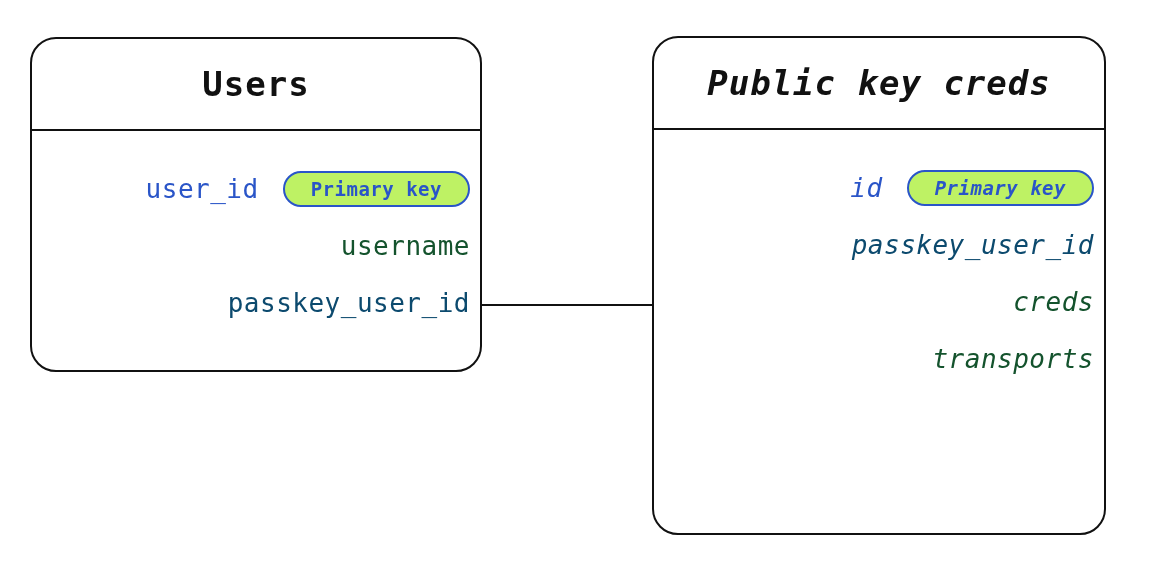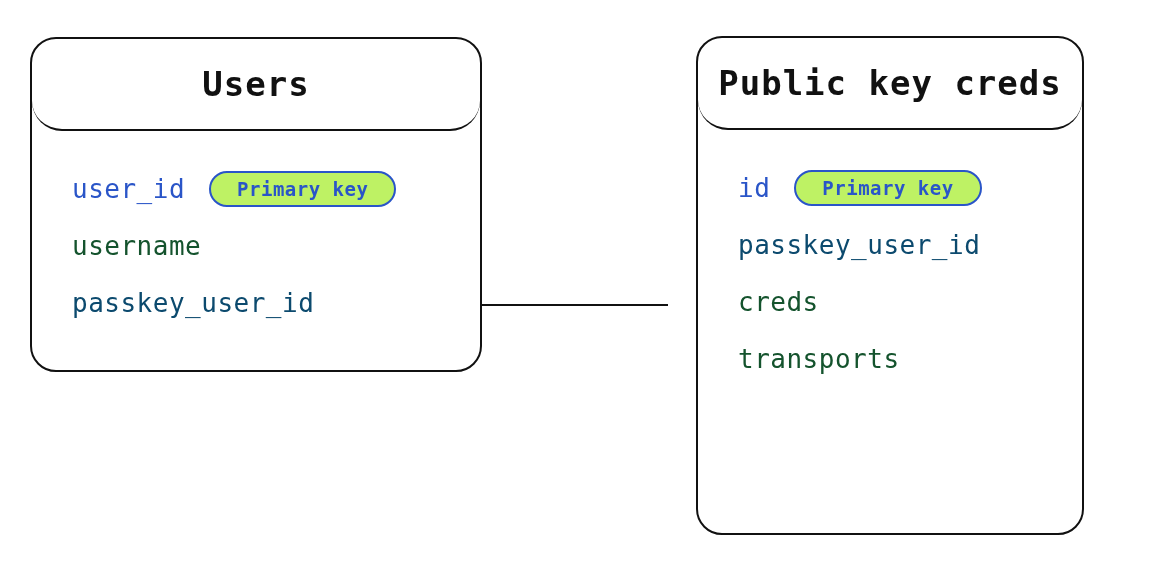--- a/index.html
+++ b/index.html
@@ -22,50 +22,51 @@
     border-radius: 26px;
     box-sizing: border-box;
   }
   .card-users {
     left: 30px;
     top: 37px;
     width: 452px;
     height: 335px;
   }
   .card-creds {
-    left: 696px;
+    left: 652px;
     top: 36px;
-    width: 388px;
+    width: 454px;
     height: 499px;
+    font-style: italic;
   }
   .card-header {
     height: 92px;
     border-bottom: 2px solid #111111;
     display: flex;
     align-items: center;
     justify-content: center;
     box-sizing: border-box;
-    border-radius: 30px;
   }
   .card-title {
     margin: 0;
     font-size: 34px;
     font-weight: bold;
     letter-spacing: 1px;
     color: #111111;
     white-space: nowrap;
   }
   .card-body {
     padding: 29px 10px 0 40px;
   }
   .field-row {
     height: 57px;
     display: flex;
     align-items: center;
     white-space: nowrap;
+    justify-content: flex-end;
   }
   .field-name {
     font-size: 26px;
     letter-spacing: 0.5px;
     color: #14532d;
   }
   .field-name.role-primary { color: #2a55c8; }
   .field-name.role-foreign { color: #0c4a6e; }
   .pk-badge {
     margin-left: 24px;

